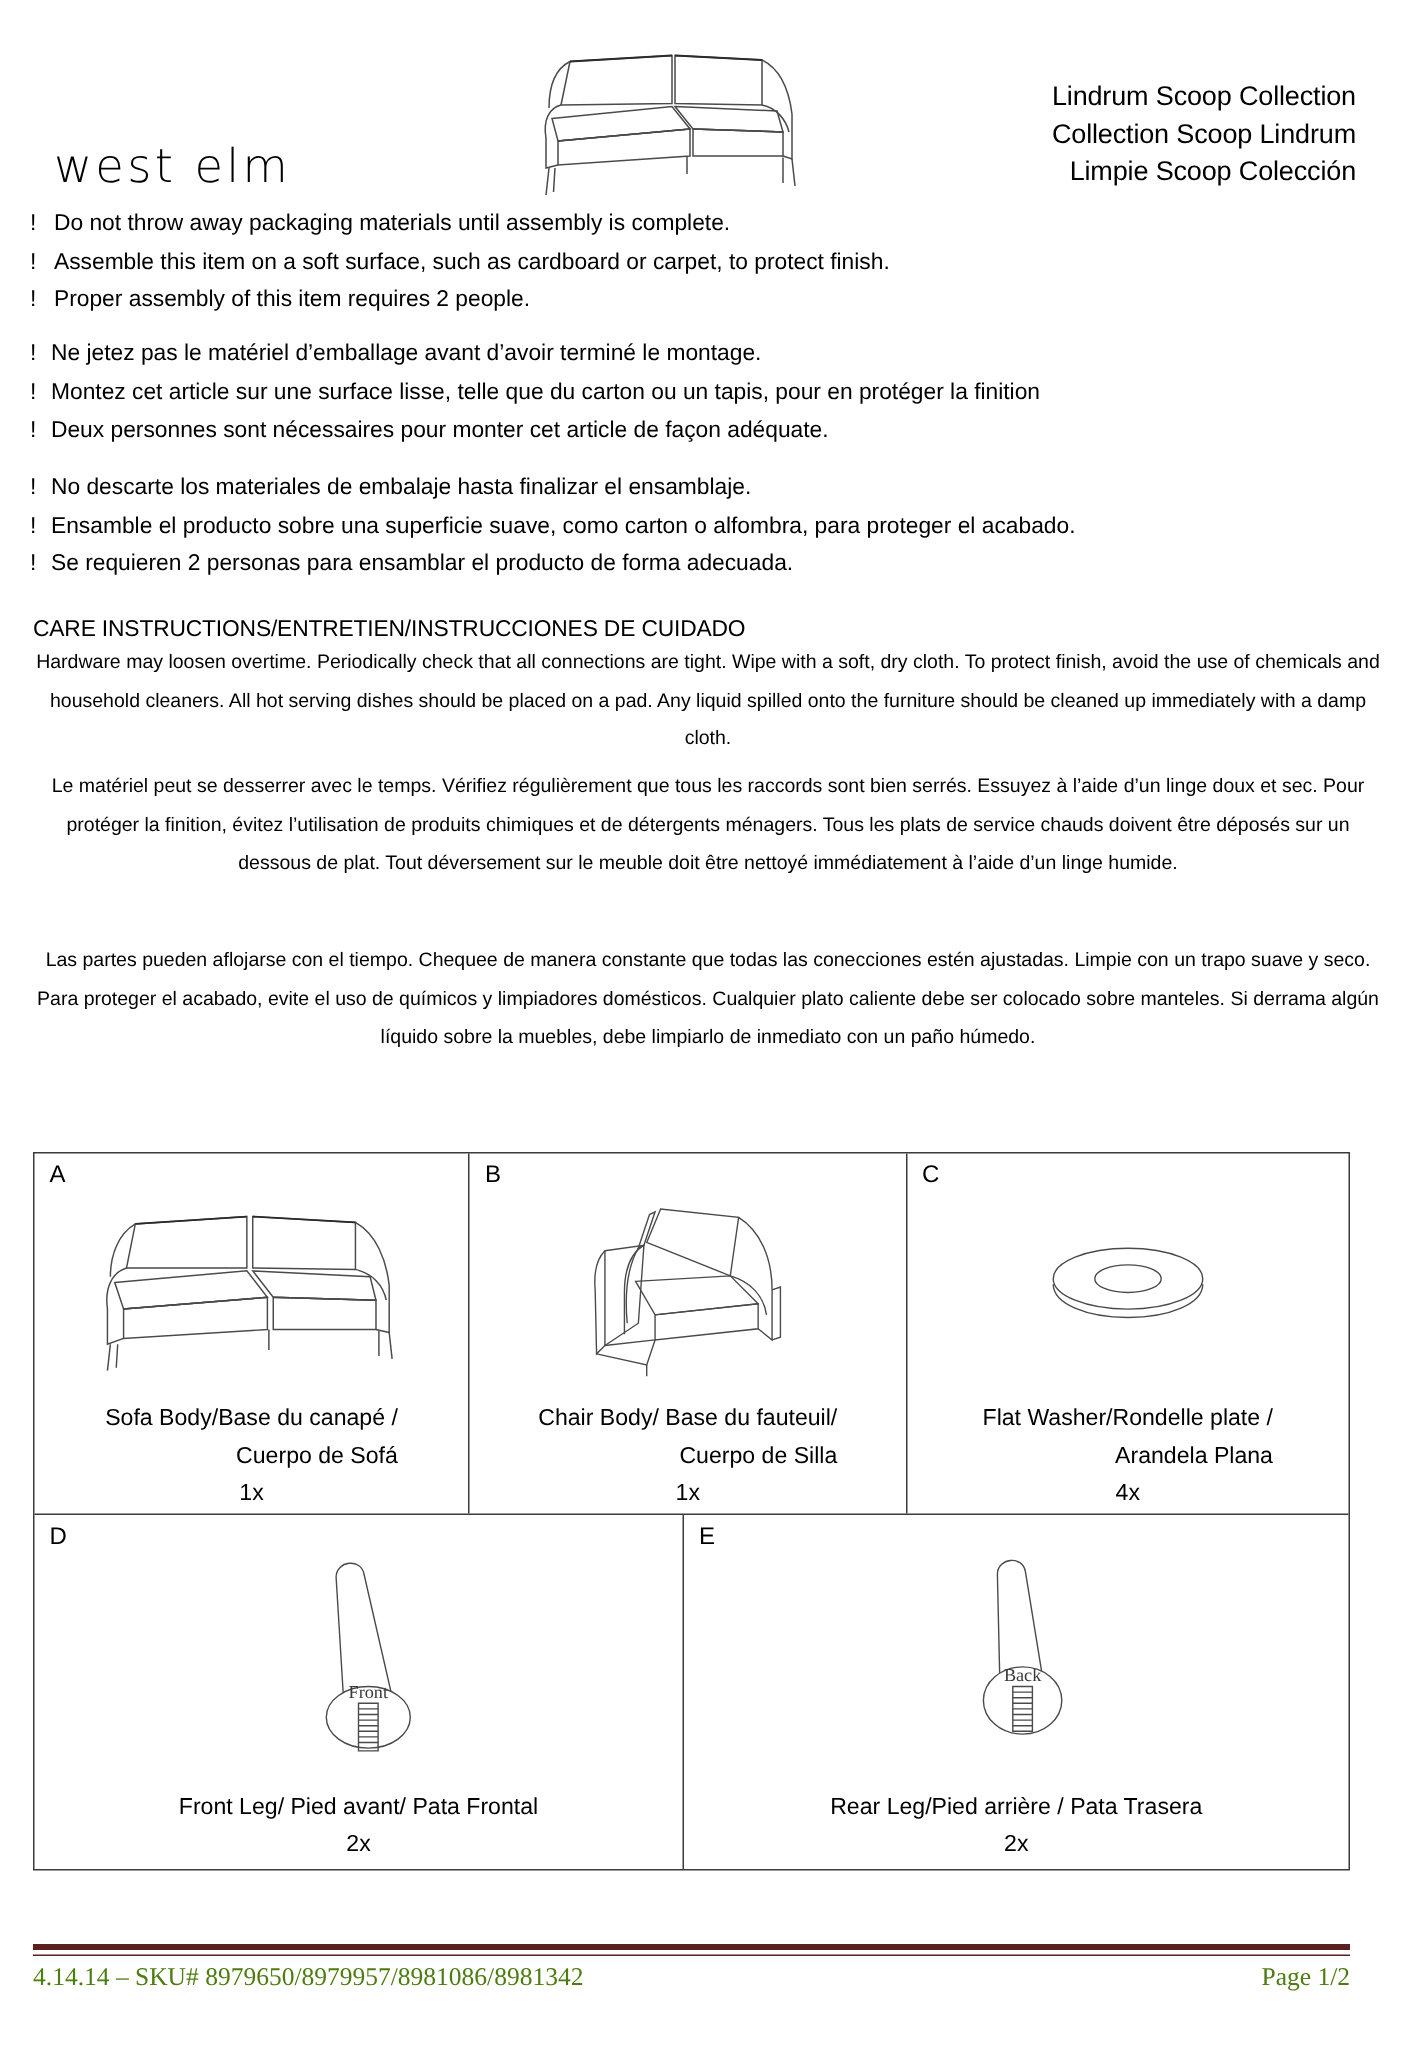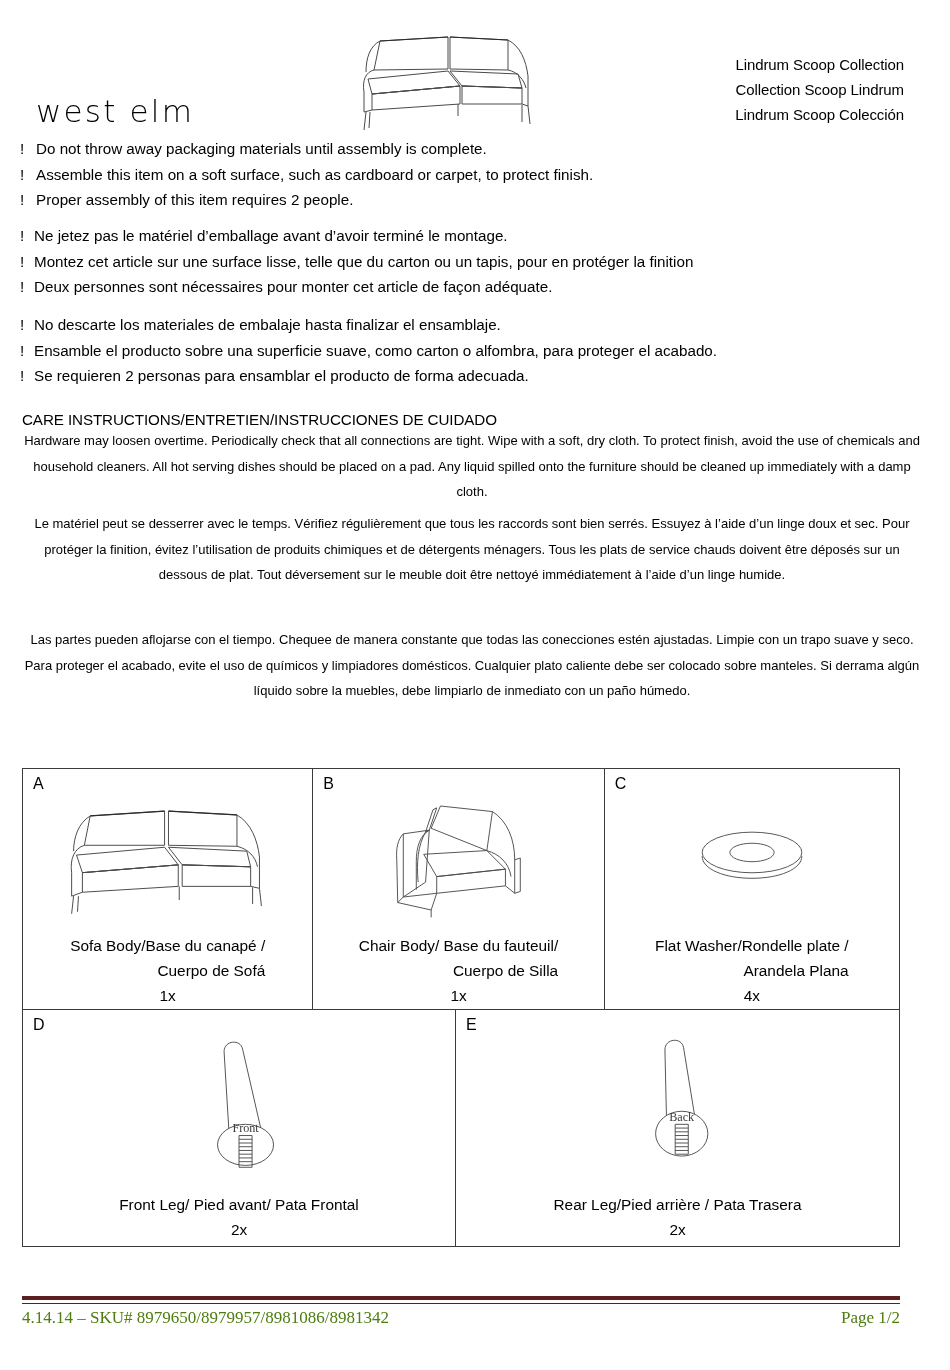--- a/index.html
+++ b/index.html
@@ -41,21 +41,21 @@
     top: 24px;
     width: 190px;
     height: 108px;
   }
   .title-block {
     position: absolute;
     right: 46px;
     top: 52px;
     text-align: right;
     font-family: "Liberation Sans", sans-serif;
-    font-size: 15px;
+    font-size: 18px;
     line-height: 25px;
     color: #000;
     letter-spacing: -0.1px;
   }
 
   
   .warn-block {
     position: absolute;
     left: 20px;
     width: 910px;
@@ -227,21 +227,21 @@
 
         <path d="M20 70 L108 62"></path>
         <path d="M110 62 L170 64"></path>
       </g>
     </svg>
   </div>
 
   <div class="title-block">
     <div>Lindrum Scoop Collection</div>
     <div>Collection Scoop Lindrum</div>
-    <div>Lindrum Scoop Colección</div>
+    <div>Limpie Scoop Colección</div>
   </div>
 </div>
 
 <div class="warn-block en">
   <div class="warn-line"><span class="bang">!</span><span>Do not throw away packaging materials until assembly is complete.</span></div>
   <div class="warn-line"><span class="bang">!</span><span>Assemble this item on a soft surface, such as cardboard or carpet, to protect finish.</span></div>
   <div class="warn-line"><span class="bang">!</span><span>Proper assembly of this item requires 2 people.</span></div>
 </div>
 
 <div class="warn-block fr">

